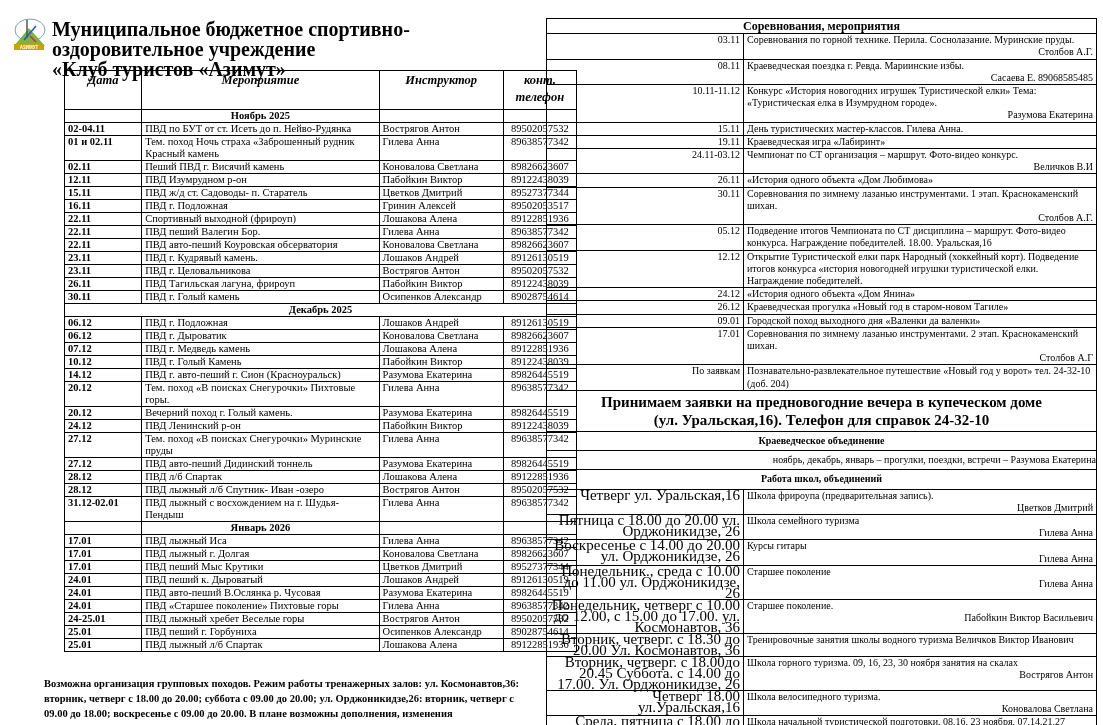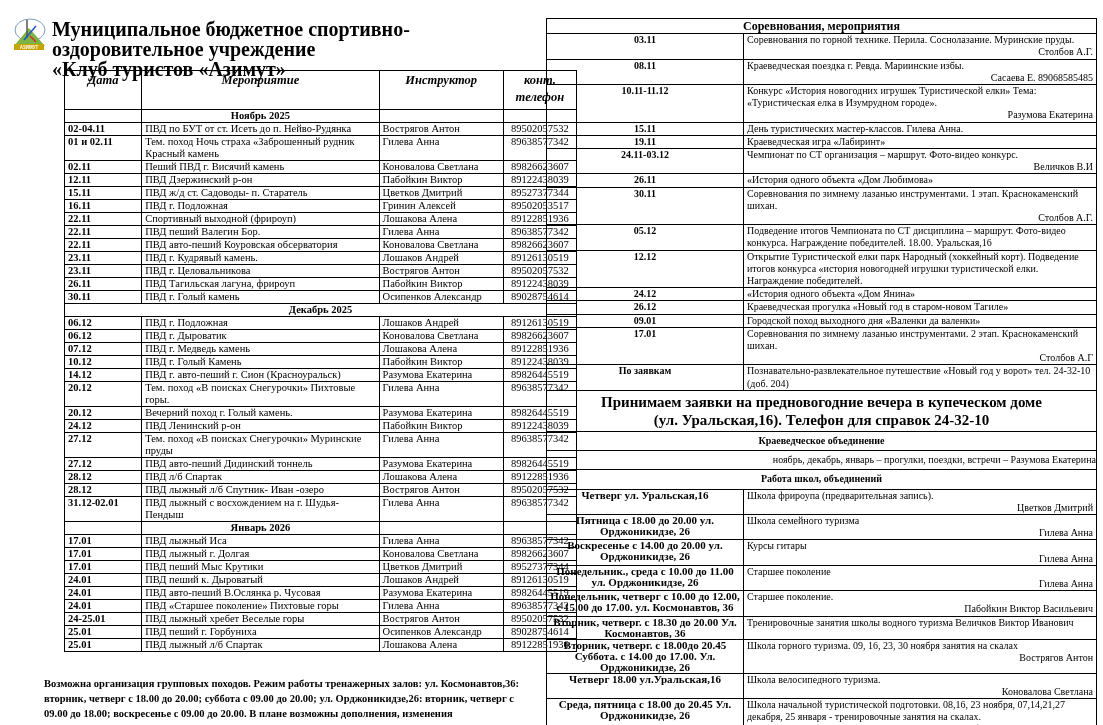--- a/index.html
+++ b/index.html
@@ -14,27 +14,27 @@
   .left-table th { font-style:italic; font-weight:bold; font-size:12.5px; line-height:17px; text-align:center; vertical-align:top; padding:1px 2px; }
   .left-table td.date { font-weight:bold; width:70px;border-radius:6px; }
   .left-table td.event { width:230px; }
   .left-table td.instr { width:117px; }
   .left-table td.phone { width:66px; text-align:center; }
   .left-table tr.month td { font-weight:bold; text-align:center; }
   .left-table tr.month td.mlabel { text-align:center; }
   .footer-note { position:absolute; left:44px; top:676px; width:495px; font-weight:bold; font-size:10.5px; line-height:15px; }
   .right-wrap { position:absolute; left:546px; top:18px; width:551px; }
   .right-table { width:551px; font-size:10px; line-height:12.2px; }
-  .right-table td.rdate { width:190px; text-align:center; font-weight:bold; }
+  .right-table td.rdate { width:190px; text-align:right; font-weight:normal; }
   .right-table td.rtext { }
   .right-table th.section { font-size:12px; font-weight:bold; text-align:center; padding:1px 0; }
   .banner { font-size:15px; font-weight:bold; line-height:18px; text-align:center; padding:2px 0; }
   .subhead { font-weight:bold; text-align:center; font-size:10px; padding:3px 0; }
   .centered { text-align:right; padding:3px 0; }
-  .sched td.rdate { font-size:11px; line-height:11px; }
+  .sched td.rdate { font-size:15px; line-height:11px; }
   .ralign { display:block; text-align:right; }
 </style>
 </head>
 <body>
 
 <div class="logo">
   <svg width="38" height="36" viewBox="0 0 38 36">
     <ellipse cx="20" cy="14" rx="15" ry="11" fill="#fff" stroke="#7a9cb8" stroke-width="1"></ellipse>
     <path d="M4 30 L19 12 L35 30 Z" fill="#7cb342"></path>
     <line x1="17" y1="4" x2="17" y2="22" stroke="#555" stroke-width="1.5"></line>
@@ -79,21 +79,21 @@
         <td class="phone">89638577342</td>
       </tr>
       <tr>
         <td class="date">02.11</td>
         <td class="event">Пеший ПВД г. Висячий камень</td>
         <td class="instr">Коновалова Светлана</td>
         <td class="phone">89826623607</td>
       </tr>
       <tr>
         <td class="date">12.11</td>
-        <td class="event">ПВД Дзержинский р-он</td>
+        <td class="event">ПВД Изумрудном р-он</td>
         <td class="instr">Пабойкин Виктор</td>
         <td class="phone">89122438039</td>
       </tr>
       <tr>
         <td class="date">15.11</td>
         <td class="event">ПВД ж/д ст. Садоводы- п. Старатель</td>
         <td class="instr">Цветков Дмитрий</td>
         <td class="phone">89527377344</td>
       </tr>
       <tr>

